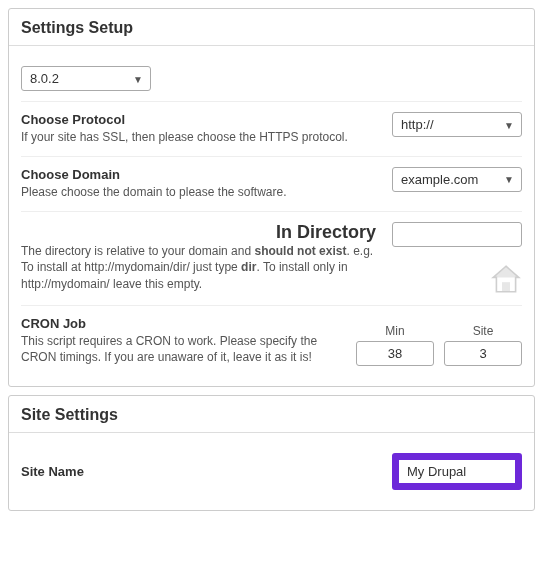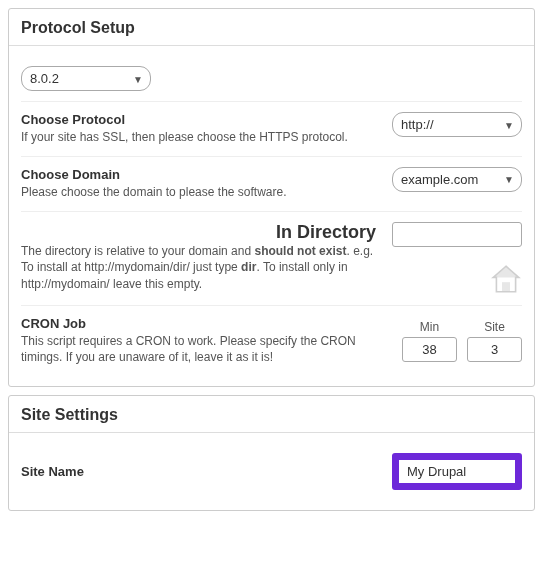--- a/index.html
+++ b/index.html
@@ -72,21 +72,21 @@
     .select-wrapper {
       position: relative;
       display: inline-block;
     }
 
     .select-wrapper select {
       appearance: none;
       -webkit-appearance: none;
       background: #fff;
       border: 1px solid #aaa;
-      border-radius: 11px;
+      border-radius: 3px;
       padding: 4px 28px 4px 8px;
       font-size: 13px;
       color: #333;
       width: 130px;
       cursor: pointer;
     }
 
     .select-wrapper::after {
       content: '▼';
       font-size: 10px;
@@ -102,21 +102,21 @@
       border: 1px solid #aaa;
       border-radius: 3px;
       padding: 4px 8px;
       font-size: 13px;
       color: #333;
       width: 130px;
     }
 
     .cron-row {
       display: flex;
-      align-items: center;
+      align-items: flex-end;
       padding: 10px 0;
     }
 
     .cron-label {
       flex: 1;
       padding-right: 16px;
     }
 
     .cron-label .label-title {
       font-weight: bold;
@@ -148,21 +148,21 @@
       color: #555;
       margin-bottom: 3px;
     }
 
     .cron-number-input {
       border: 1px solid #aaa;
       border-radius: 3px;
       padding: 4px 6px;
       font-size: 13px;
       color: #333;
-      width: 55px;
+      width: 78px;
       text-align: center;
     }
 
     .directory-row {
       display: flex;
       align-items: flex-start;
       padding: 10px 0;
       border-bottom: 1px solid #eee;
       position: relative;
     }
@@ -217,21 +217,21 @@
       padding: 4px 8px;
       font-size: 13px;
       color: #333;
       width: 130px;
     }
   </style>
 </head>
 <body>
 
 <div class="section">
-  <div class="section-title">Protocol Setup</div>
+  <div class="section-title">Settings Setup</div>
   <div class="section-content">
 
     <div class="form-row">
       <div class="form-row-control">
         <div class="select-wrapper">
           <select>
             <option>8.0.2</option>
             <option>7.0.0</option>
             <option>6.0.0</option>
           </select>

